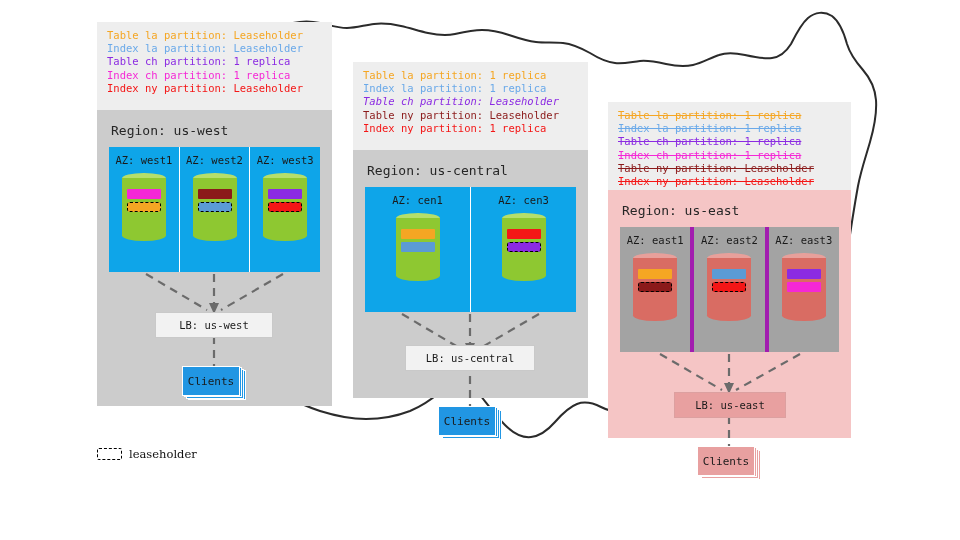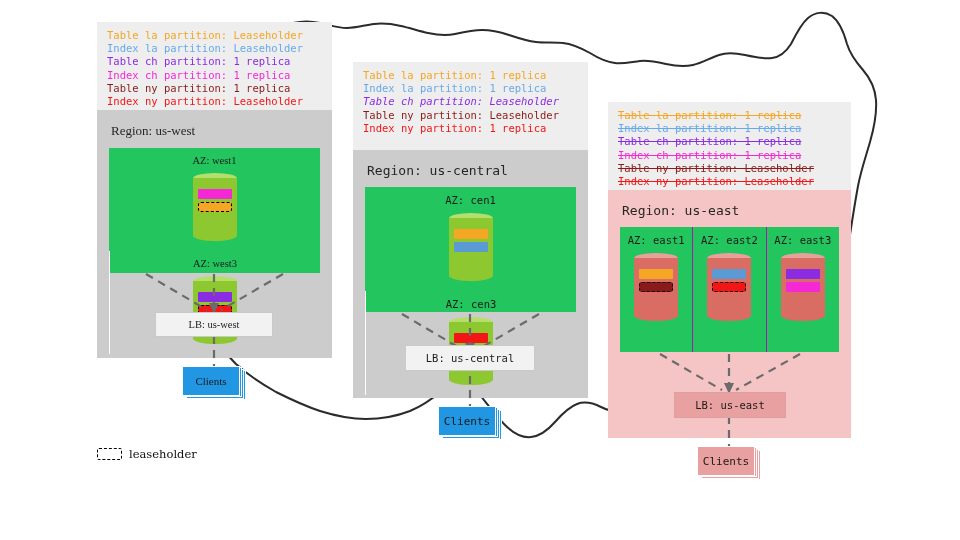--- a/index.html
+++ b/index.html
@@ -43,34 +43,34 @@
     color:#262626;
     padding:13px 0 9px 14px;
     white-space:pre;
   }
 
   .az-row{
     display:flex;
     box-sizing:border-box;
     margin:0 12px;
   }
-  .az-row.normal{background:#22c55e;flex-direction:column;}
-  .az-row.failed{background:#22c55e;}
+  .az-row.normal{background:#0ea5e9;}
+  .az-row.failed{background:#a3a3a3;}
 
   .az-cell{
     flex:1;
     box-sizing:border-box;
     padding:7px 0 10px 0;
     display:flex;
     flex-direction:column;
     align-items:center;
     position:relative;
   }
   .az-cell + .az-cell{border-left:1px solid #ffffff;}
-  .az-row.failed .az-cell + .az-cell{border-left:1px solid #a21caf;}
+  .az-row.failed .az-cell + .az-cell{border-left:4px solid #a21caf;}
   .az-label{
     font-size:10.5px;color:#1a1a1a;white-space:pre;margin-bottom:7px;
   }
 
   
   .node{position:relative;width:44px;}
   .node .cyl-top{
     position:absolute;left:0;top:0;width:44px;height:11px;border-radius:50%;
   }
   .node .cyl-body{
@@ -294,44 +294,56 @@
          C812,225 802,219 793,215 C790,214 787,214 787,216 Z"></path>
   </svg>
 
   <div class="region-block" id="blk-west" style="left:97px;top:22px;width:235px;">
 
     <div class="info-panel" style="width:235px;height:88px;">
       <div class="info-line" style="color: rgb(245, 166, 35); text-decoration: none;">Table la partition: Leaseholder</div>
       <div class="info-line" style="color: rgb(106, 169, 233); text-decoration: none;">Index la partition: Leaseholder</div>
       <div class="info-line" style="color: rgb(139, 43, 226); text-decoration: none;">Table ch partition: 1 replica</div>
       <div class="info-line" style="color: rgb(245, 40, 214); text-decoration: none;">Index ch partition: 1 replica</div>
-      <div class="info-line" style="color: rgb(139, 26, 26); text-decoration: none;">Table ny partition: 1 replica</div>
       <div class="info-line" style="color: rgb(244, 22, 22); text-decoration: none;">Index ny partition: Leaseholder</div>
     </div>
 
-    <div class="region-panel normal" style="width:235px;height:248px;font-family:Liberation Serif, serif;">
+    <div class="region-panel normal" style="width:235px;height:296px;">
 
       <div class="region-title">Region: us-west</div>
 
       <div class="az-row normal" style="height:125px;">
 
         <div class="az-cell">
           <div class="az-label">AZ: west1</div>
           <div class="node green">
             <div class="node-spacer"></div>
             <div class="cyl-top"></div>
             <div class="cyl-bottom"></div>
             <div class="cyl-body"></div>
             <div class="bars">
               <div class="bar" style="background:#f528d6"></div>
               <div class="bar lease" style="background:#f5a623"></div>
             </div>
           </div>
         </div>
 
+        <div class="az-cell">
+          <div class="az-label">AZ: west2</div>
+          <div class="node green">
+            <div class="node-spacer"></div>
+            <div class="cyl-top"></div>
+            <div class="cyl-bottom"></div>
+            <div class="cyl-body"></div>
+            <div class="bars">
+              <div class="bar" style="background:#8b1a1a"></div>
+              <div class="bar lease" style="background:#5b9bd5"></div>
+            </div>
+          </div>
+        </div>
 
         <div class="az-cell">
           <div class="az-label">AZ: west3</div>
           <div class="node green">
             <div class="node-spacer"></div>
             <div class="cyl-top"></div>
             <div class="cyl-bottom"></div>
             <div class="cyl-body"></div>
             <div class="bars">
               <div class="bar" style="background:#8b2be2"></div>

